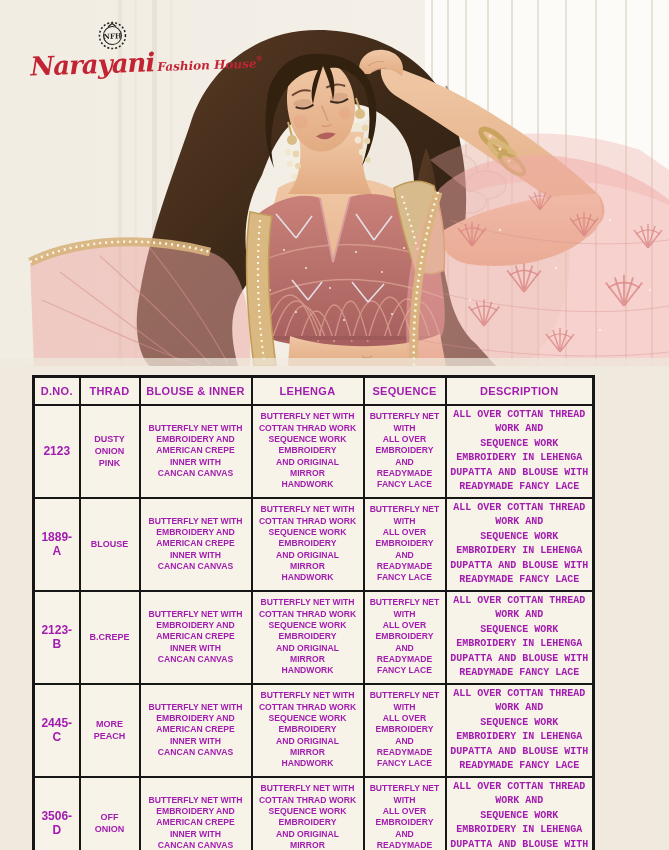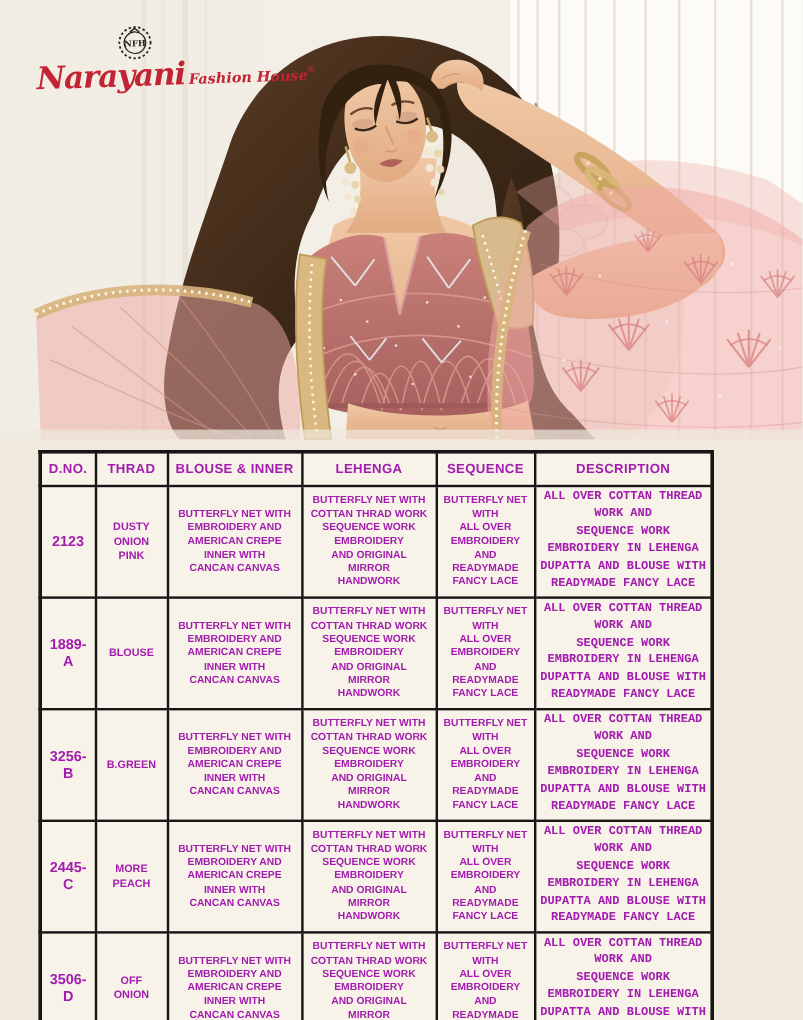--- a/index.html
+++ b/index.html
@@ -387,22 +387,22 @@
 READYMADE
 FANCY LACE</td>
         <td class="cell-desc">ALL OVER COTTAN THREAD
 WORK AND
 SEQUENCE WORK
 EMBROIDERY IN LEHENGA
 DUPATTA AND BLOUSE WITH
 READYMADE FANCY LACE</td>
       </tr>
       <tr class="spec-row">
-        <td class="cell-dno">3256-B</td>
-        <td class="cell-colour">B.GREEN</td>
+        <td class="cell-dno">2123-B</td>
+        <td class="cell-colour">B.CREPE</td>
         <td class="cell-blouse">BUTTERFLY NET WITH
 EMBROIDERY AND
 AMERICAN CREPE
 INNER WITH
 CANCAN CANVAS</td>
         <td class="cell-lehenga">BUTTERFLY NET WITH
 COTTAN THRAD WORK
 SEQUENCE WORK
 EMBROIDERY
 AND ORIGINAL

